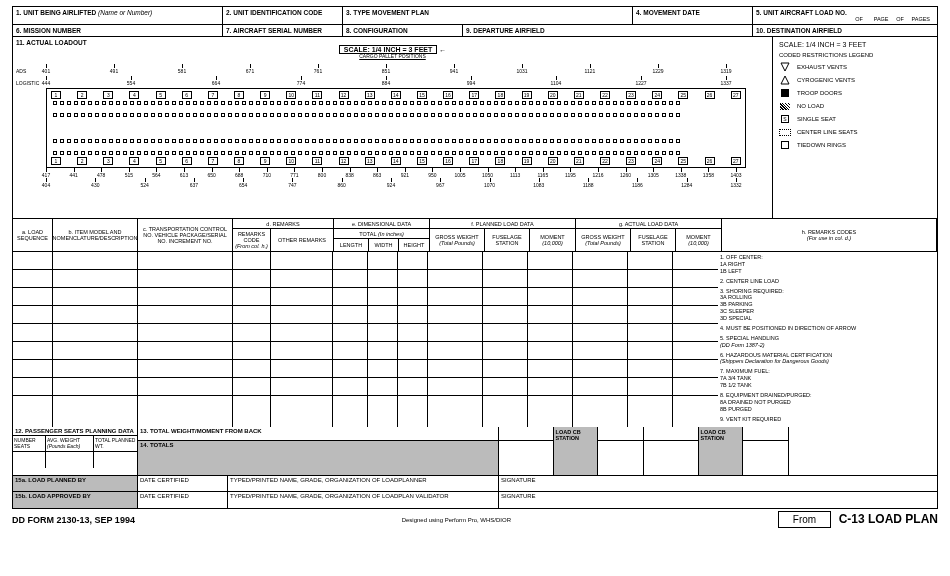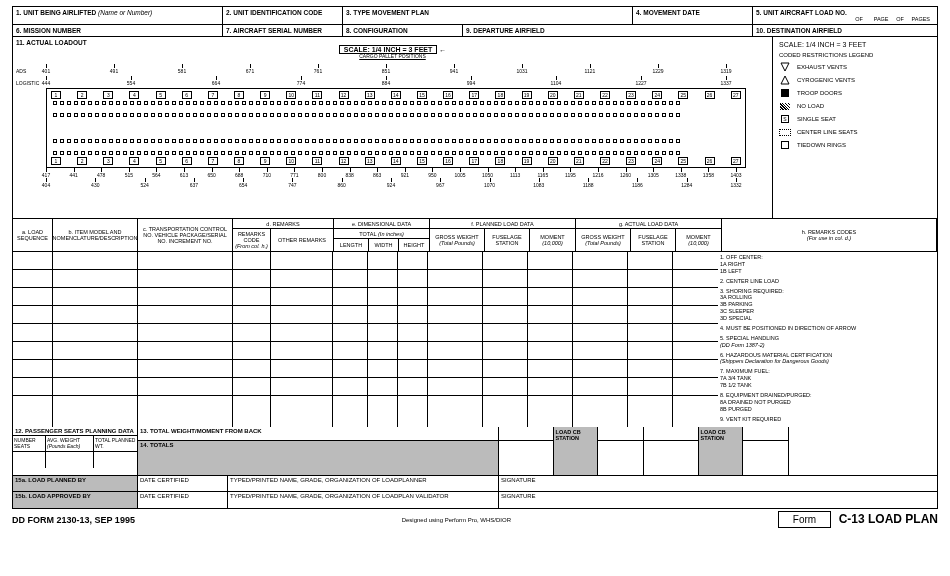--- a/index.html
+++ b/index.html
@@ -975,21 +975,21 @@
 <div class="sign-block">
   <div class="sign-cell shaded" style="width:125px;font-weight:bold">15b. LOAD APPROVED BY</div>
   <div class="sign-cell" style="width:90px">DATE CERTIFIED</div>
   <div class="sign-cell" style="width:271px">TYPED/PRINTED NAME, GRADE, ORGANIZATION OF LOADPLAN VALIDATOR</div>
   <div class="sign-cell" style="flex:1;border-right:none">SIGNATURE</div>
 </div>
 
 </div>
 
 <div class="footer">
-  <span style="font-weight:bold">DD FORM 2130-13, SEP 1995</span>
+  <span style="font-weight:bold">DD FORM 2130-13, SEP 1994</span>
   <span style="font-size:6px">Designed using Perform Pro, WHS/DIOR</span>
   <span>
-    <button class="reset-btn">Form</button>
+    <button class="reset-btn">From</button>
     &nbsp;&nbsp;<span style="font-weight:bold;font-size:12px">C-13 LOAD PLAN</span>
   </span>
 </div>
 
 </div>
 
 </body></html>

